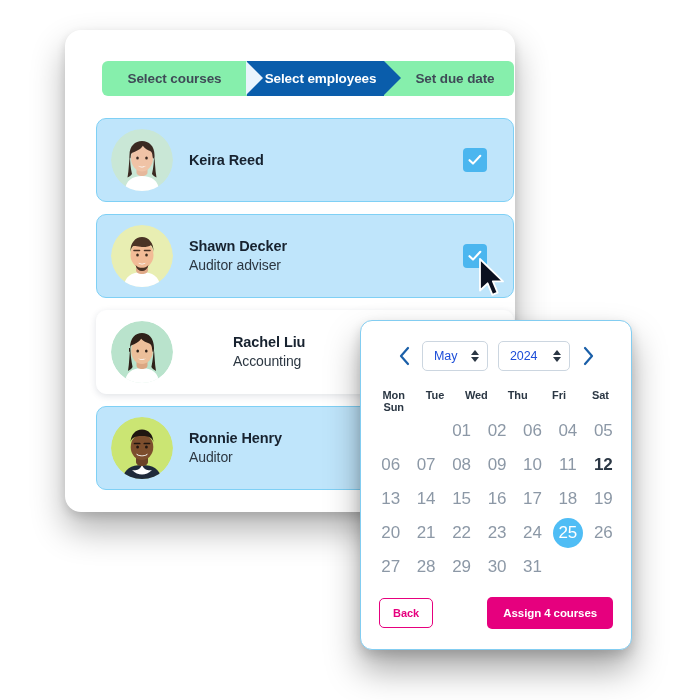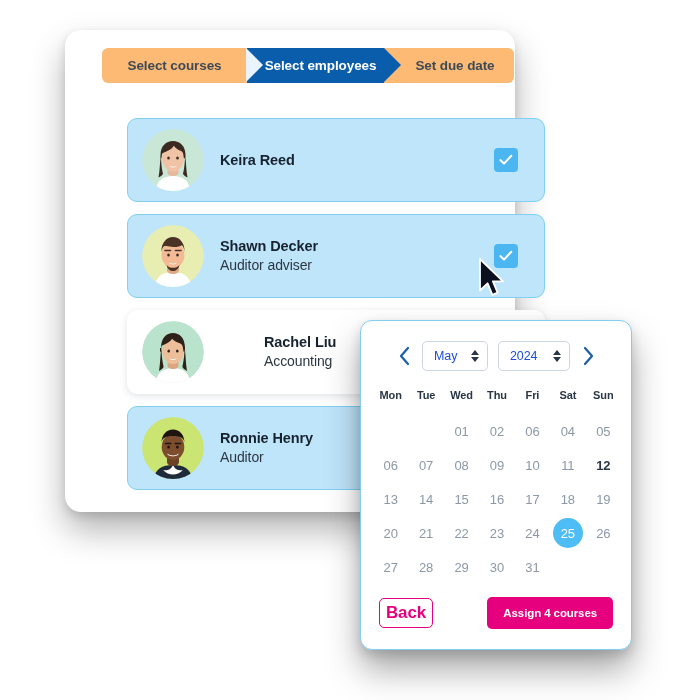--- a/index.html
+++ b/index.html
@@ -25,24 +25,24 @@
     background: #ffffff;
     border-radius: 16px;
     box-shadow: 0 18px 34px rgba(0,0,0,0.30), 0 4px 10px rgba(0,0,0,0.12);
     z-index: 2;
   }
 
   
   #stepper {
     position: absolute;
     left: 37px;
-    top: 18px;
+    top: 31px;
     width: 412px;
     height: 35px;
-    background: #fdba74;
+    background: #86efac;
     border-radius: 6px;
     overflow: hidden;
     display: flex;
   }
   .step {
     position: relative;
     height: 35px;
     display: flex;
     align-items: center;
     justify-content: center;
@@ -88,21 +88,20 @@
   
   .emp-row {
     position: absolute;
     left: 31px;
     width: 418px;
     height: 84px;
     border-radius: 10px;
     box-sizing: border-box;
     display: flex;
     align-items: center;
-    margin-left: 31px;
   }
   .emp-row.selected {
     background: #bfe5fb;
     border: 1px solid #7fd0f5;
   }
   .emp-row.unselected {
     background: #ffffff;
     border: 1px solid #ffffff;
     box-shadow: 0 2px 7px rgba(20,40,70,0.13);
   }
@@ -225,21 +224,21 @@
     border-right: 4.5px solid transparent;
     border-top: 5px solid #2b3744;
   }
 
   #weekdays {
     position: absolute;
     left: 12px;
     top: 68px;
     width: 248px;
     display: grid;
-    grid-template-columns: repeat(7, 1fr);
+    grid-template-columns: repeat(6, 1fr);
   }
   .wd {
     text-align: center;
     font-size: 11px;
     font-weight: bold;
     color: #2b3744;
     letter-spacing: -0.1px;
   }
 
   #days-grid {
@@ -248,21 +247,21 @@
     top: 93px;
     width: 248px;
     display: grid;
     grid-template-columns: repeat(7, 1fr);
     grid-auto-rows: 34px;
   }
   .day {
     display: flex;
     align-items: center;
     justify-content: center;
-    font-size: 13px;
+    font-size: 17px;
     color: #8c98a6;
     letter-spacing: -0.1px;
   }
   .day .pill {
     width: 30px;
     height: 30px;
     border-radius: 50%;
     display: flex;
     align-items: center;
     justify-content: center;
@@ -284,21 +283,21 @@
     box-sizing: border-box;
   }
   #back-button {
     width: 54px;
     height: 30px;
     box-sizing: border-box;
     border: 1.6px solid #e6007e;
     border-radius: 5px;
     background: #ffffff;
     color: #e6007e;
-    font-size: 17px;
+    font-size: 11px;
     font-weight: bold;
     font-family: "Liberation Sans", sans-serif;
     letter-spacing: -0.1px;
     display: flex;
     align-items: center;
     justify-content: center;
     cursor: pointer;
     padding: 0;
   }
   #assign-button {

